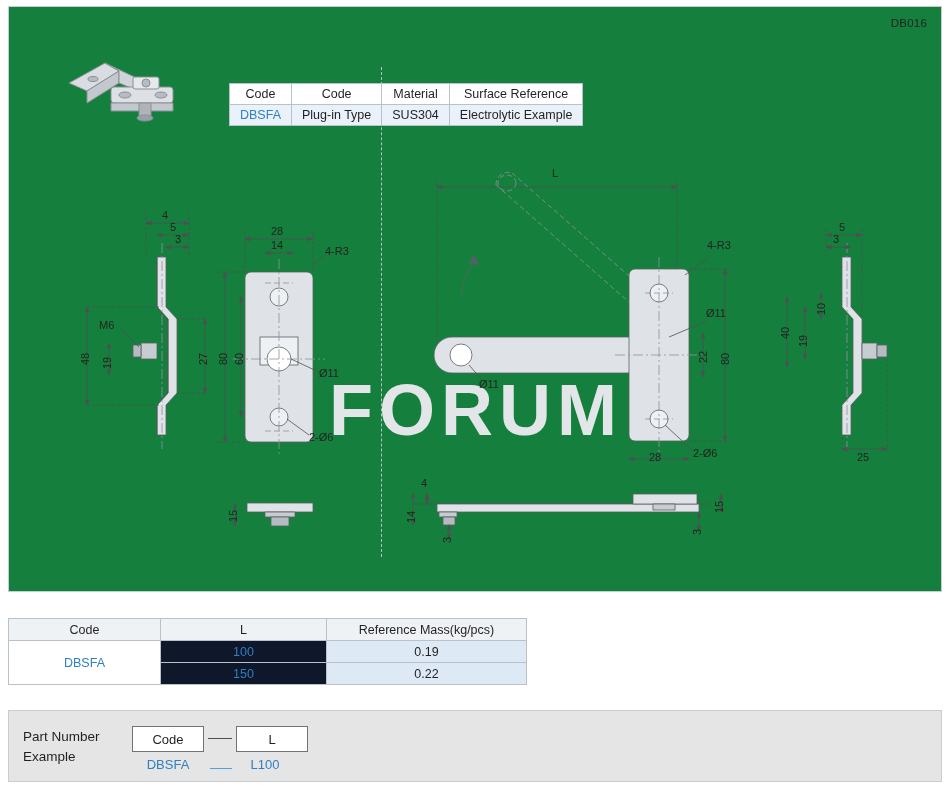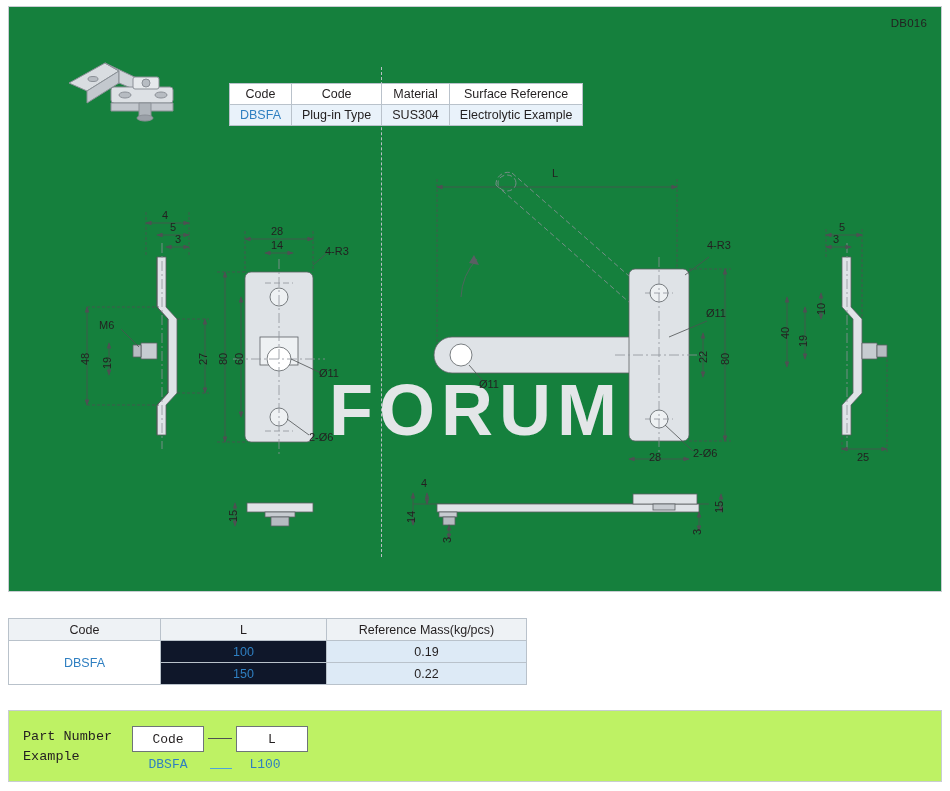--- a/index.html
+++ b/index.html
@@ -111,22 +111,21 @@
   }
   
   .pn-panel {
     position: absolute;
     left: 8px;
     top: 710px;
     width: 934px;
     height: 72px;
     border: 1px solid #c8cdd2;
     box-sizing: border-box;
-    background: #bef264;
-    font-family: Liberation Mono, monospace;
+    background: #e5e5e5;
   }
   .pn-label {
     position: absolute;
     left: 14px;
     top: 16px;
     font-size: 13.5px;
     line-height: 20px;
   }
   .pn-box {
     position: absolute;

